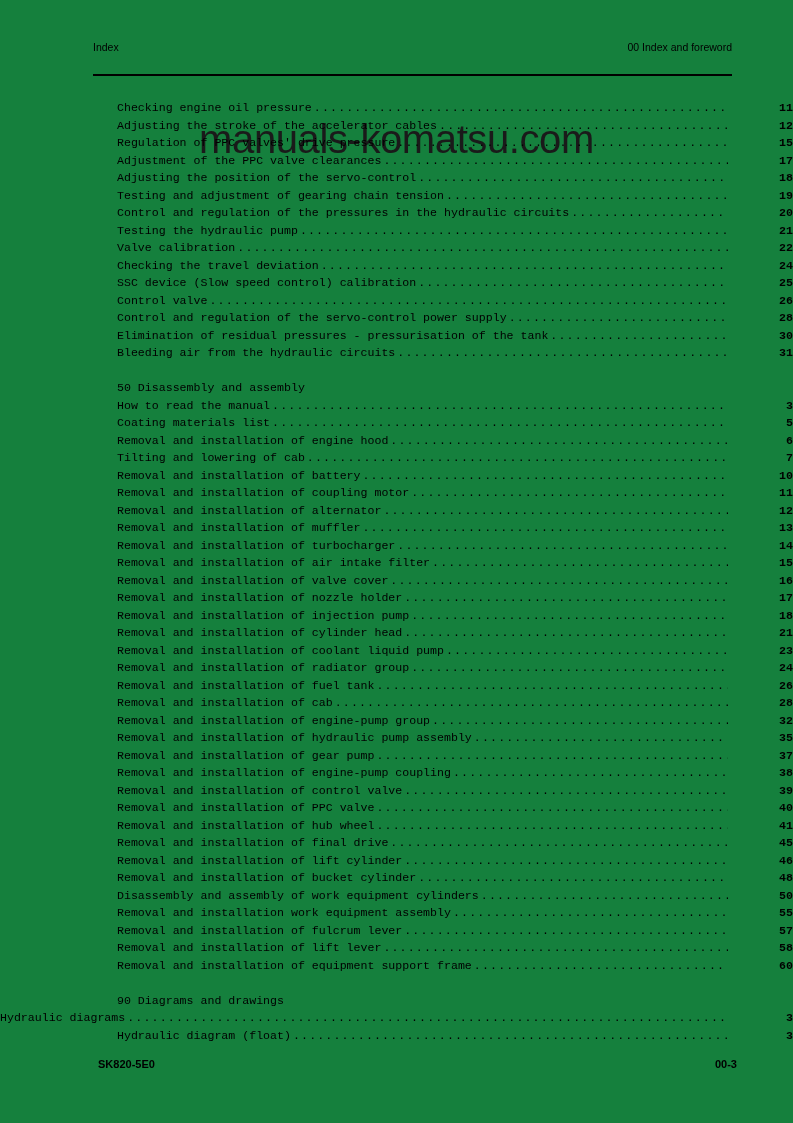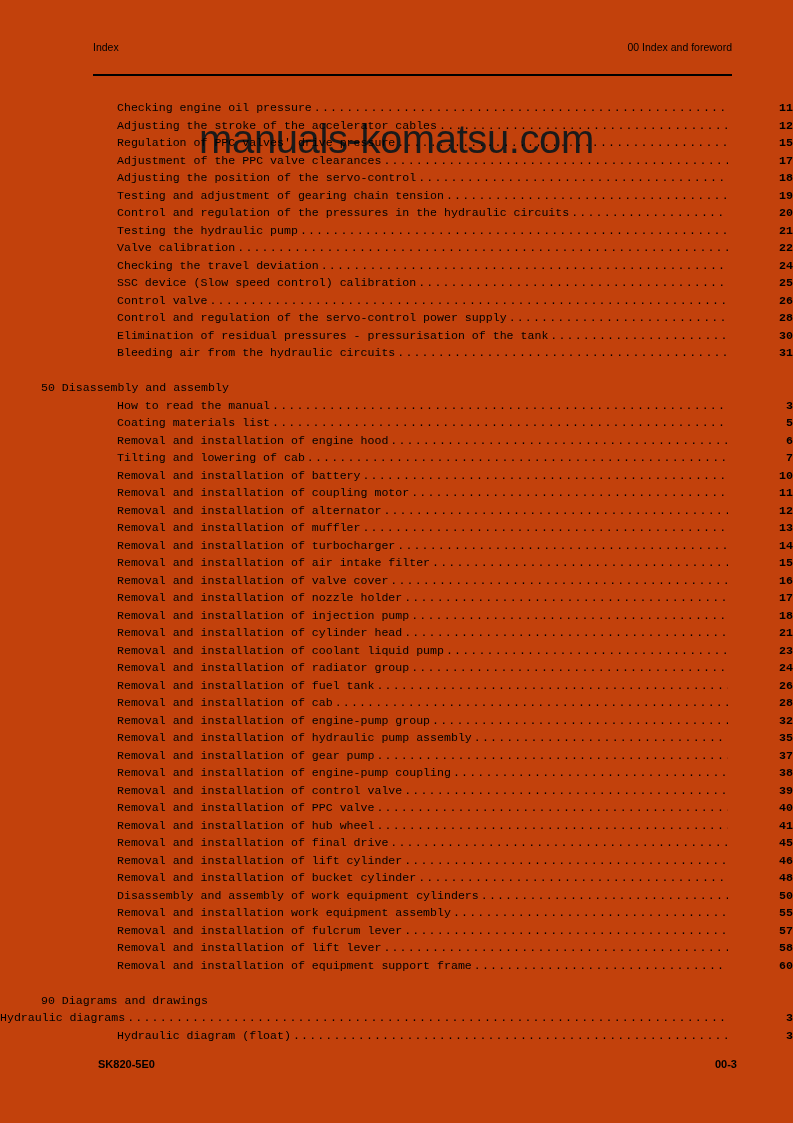--- a/index.html
+++ b/index.html
@@ -9,21 +9,21 @@
   }
   body {
     font-family: "Liberation Sans", sans-serif;
     color: #000000;
     -webkit-font-smoothing: none;
   }
   .page {
     position: relative;
     width: 793px;
     height: 1123px;
-    background: #c2410c;
+    background: #15803d;
     overflow: hidden;
     box-sizing: border-box;
   }
 
   
   .page-header {
     position: absolute;
     left: 93px;
     top: 40px;
     width: 639px;
@@ -67,21 +67,21 @@
     position: relative;
     height: 17.5px;
     line-height: 17.5px;
     font-size: 11.6px;
     white-space: nowrap;
     display: flex;
     align-items: baseline;
     padding-right: 65px;
     box-sizing: border-box;
   }
-  .toc-row.level-0 { padding-left: 41px; }
+  .toc-row.level-0 { padding-left: 117px; }
   .toc-row.level-1 { }
   .toc-row.level-2 { padding-left: 117px; }
 
   .toc-row .title {
     flex: 0 0 auto;
     padding-right: 2px;
   }
   .toc-row .leader {
     flex: 1 1 auto;
     overflow: hidden;

